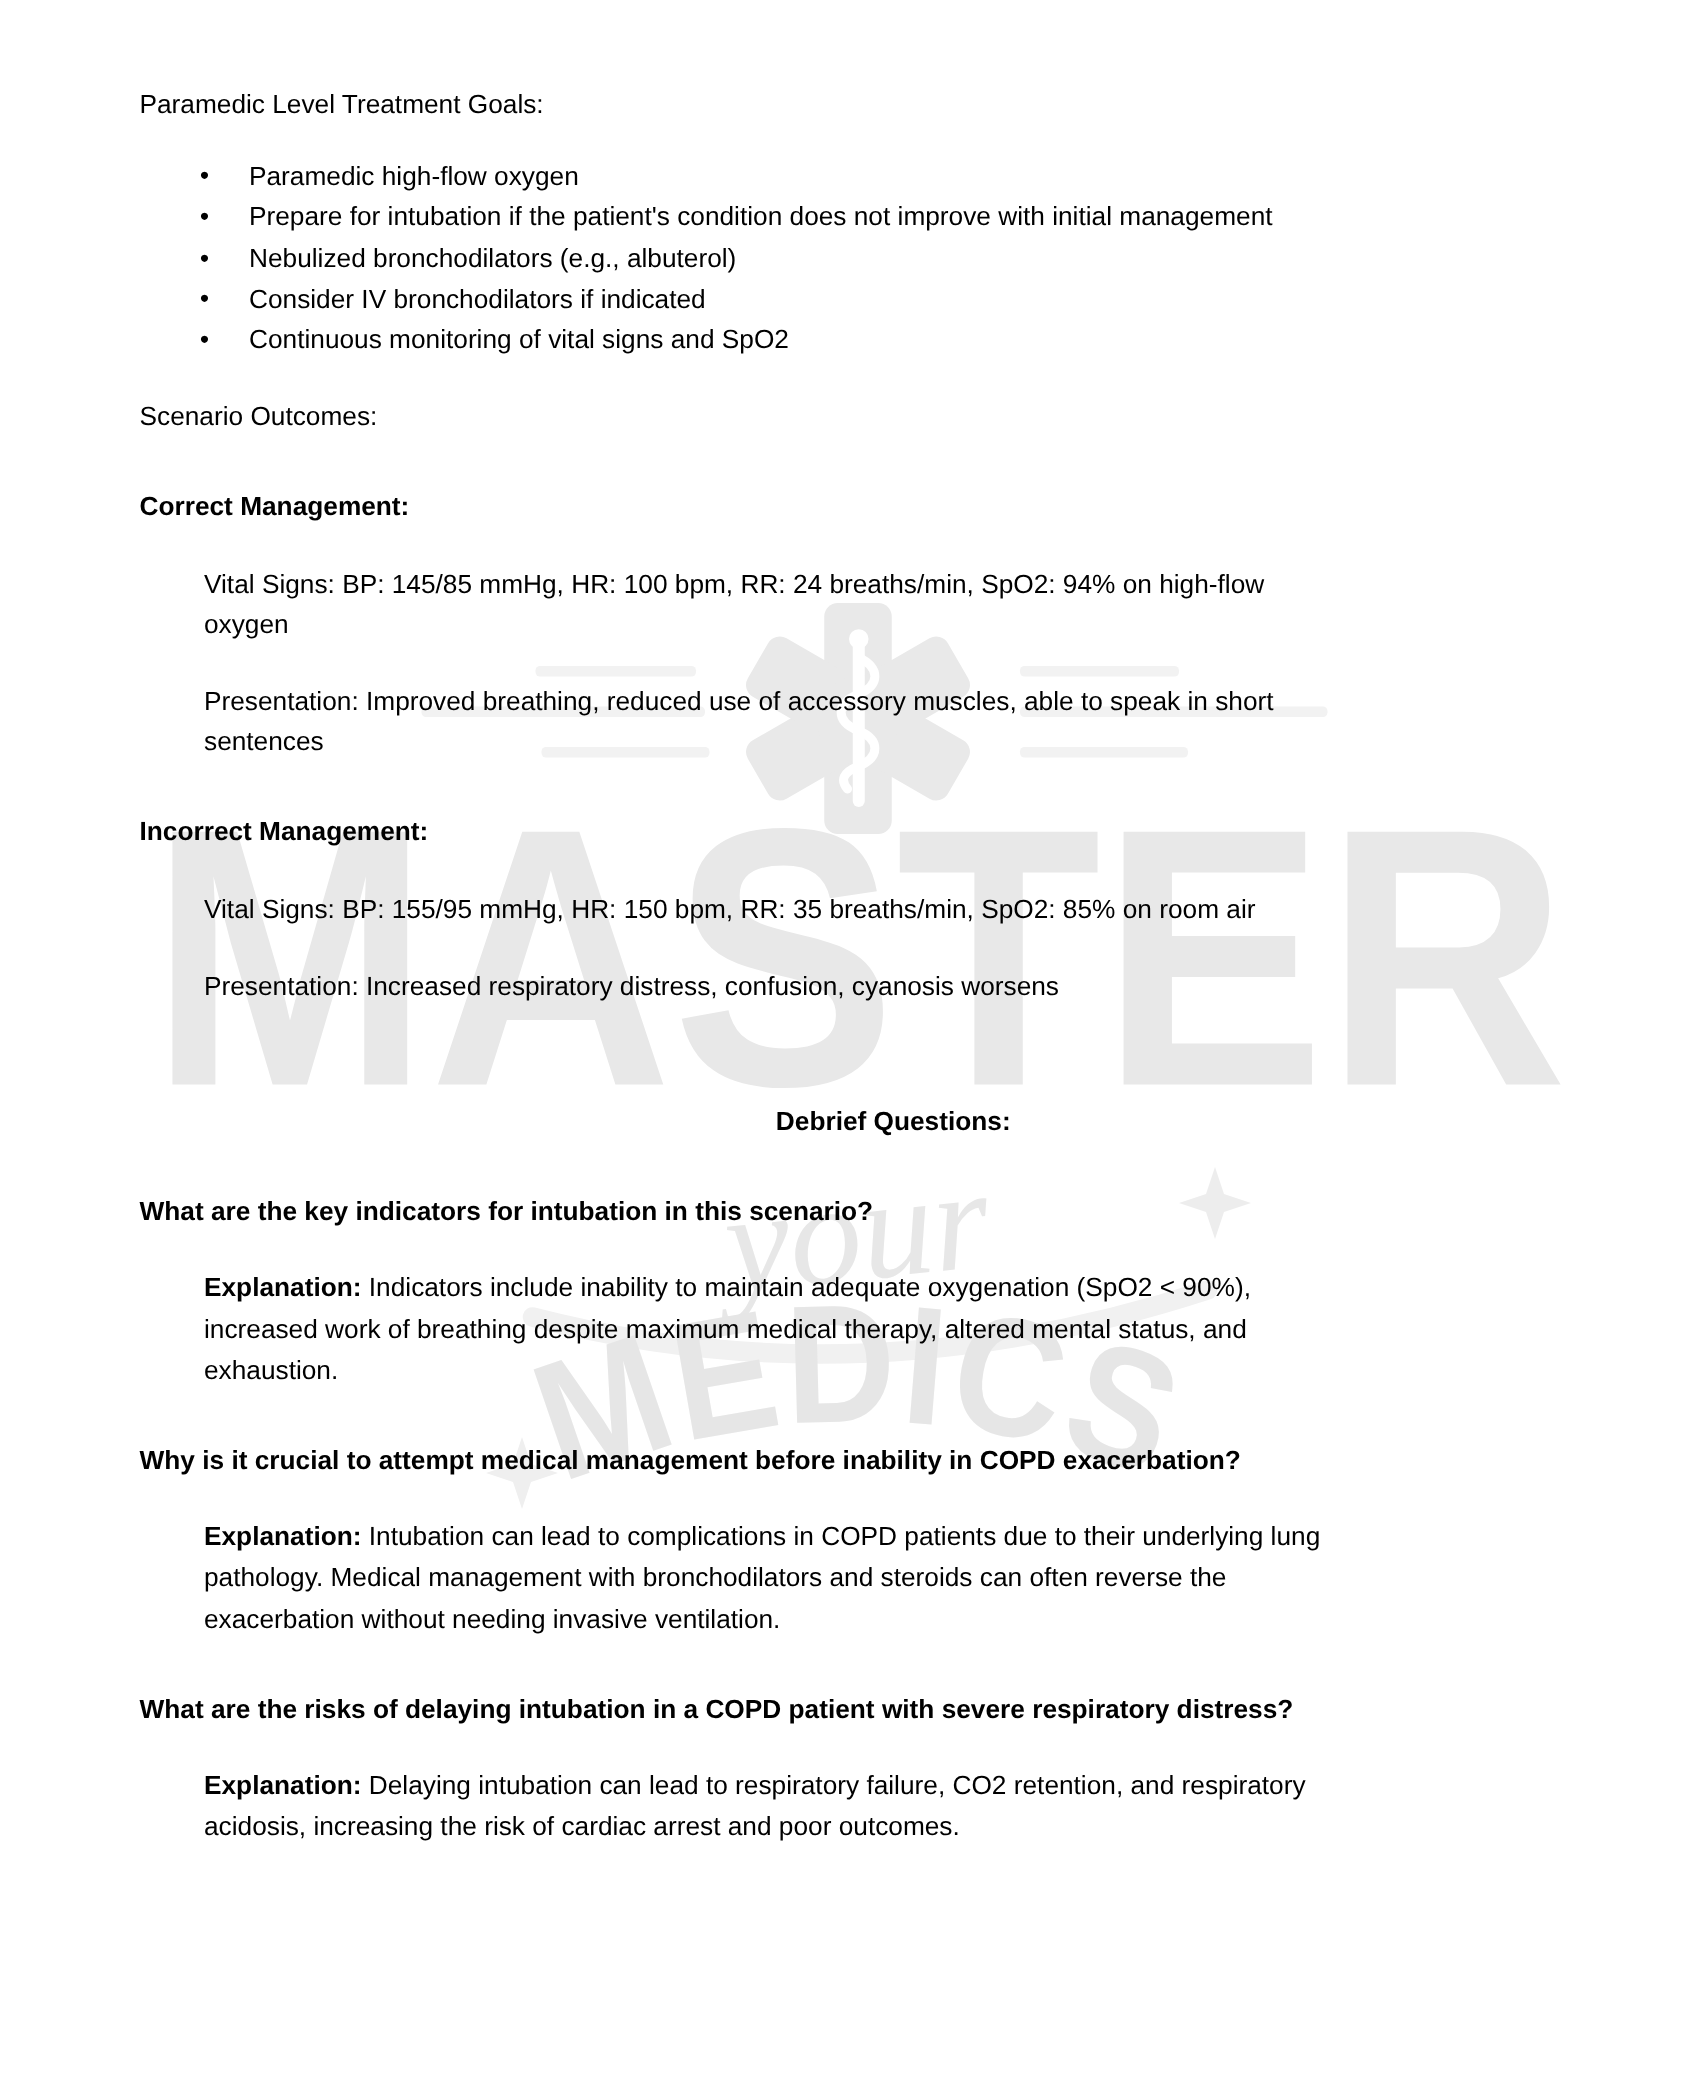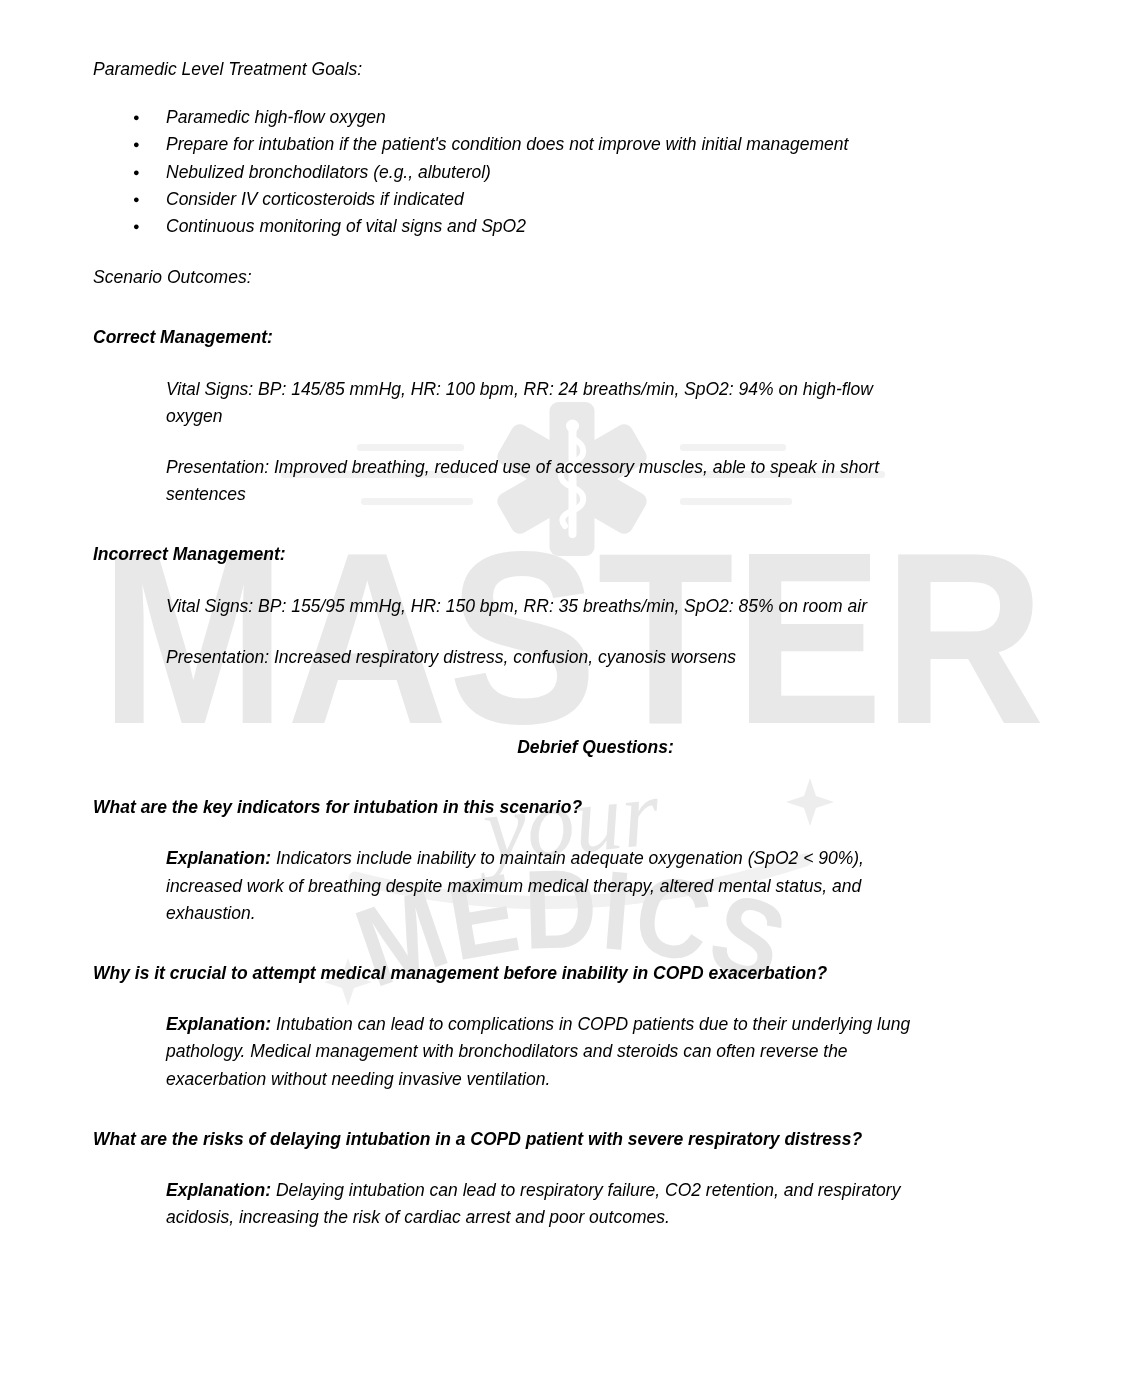--- a/index.html
+++ b/index.html
@@ -17,28 +17,27 @@
     left:0; top:0;
     z-index:0;
     pointer-events:none;
   }
   .content{
     position:relative;
     z-index:1;
     padding:56px 28px 0 93px;
     font-size:17.5px;
     line-height:27.2px;
-    font-style:italic;
   }
   .para{
     margin:0 0 24px 0;
     white-space:pre-line;
   }
   .bold{font-weight:700;margin-top:33px;}
-  .indent{margin-left:73px;}
+  .indent{margin-left:43px;}
   .spaced{margin-top:63px;text-align:center;}
   .title{margin-bottom:21px;}
   ul.goals{
     list-style:none;
     margin:0 0 24px 0;
     padding:0 0 0 40px;
   }
   ul.goals li{display:flex;}
   .dot{
     flex:none;
@@ -109,21 +108,21 @@
       <li>
           <span class="dot">●</span>
           <span class="li-text">Prepare for intubation if the patient's condition does not improve with initial management</span>
         </li>
       <li>
           <span class="dot">●</span>
           <span class="li-text">Nebulized bronchodilators (e.g., albuterol)</span>
         </li>
       <li>
           <span class="dot">●</span>
-          <span class="li-text">Consider IV corticosteroids if indicated</span>
+          <span class="li-text">Consider IV bronchodilators if indicated</span>
         </li>
       <li>
           <span class="dot">●</span>
           <span class="li-text">Continuous monitoring of vital signs and SpO2</span>
         </li>
     </ul>
 
     <p class="para">Scenario Outcomes:</p>
 
     <p class="para bold">Correct Management:</p>

